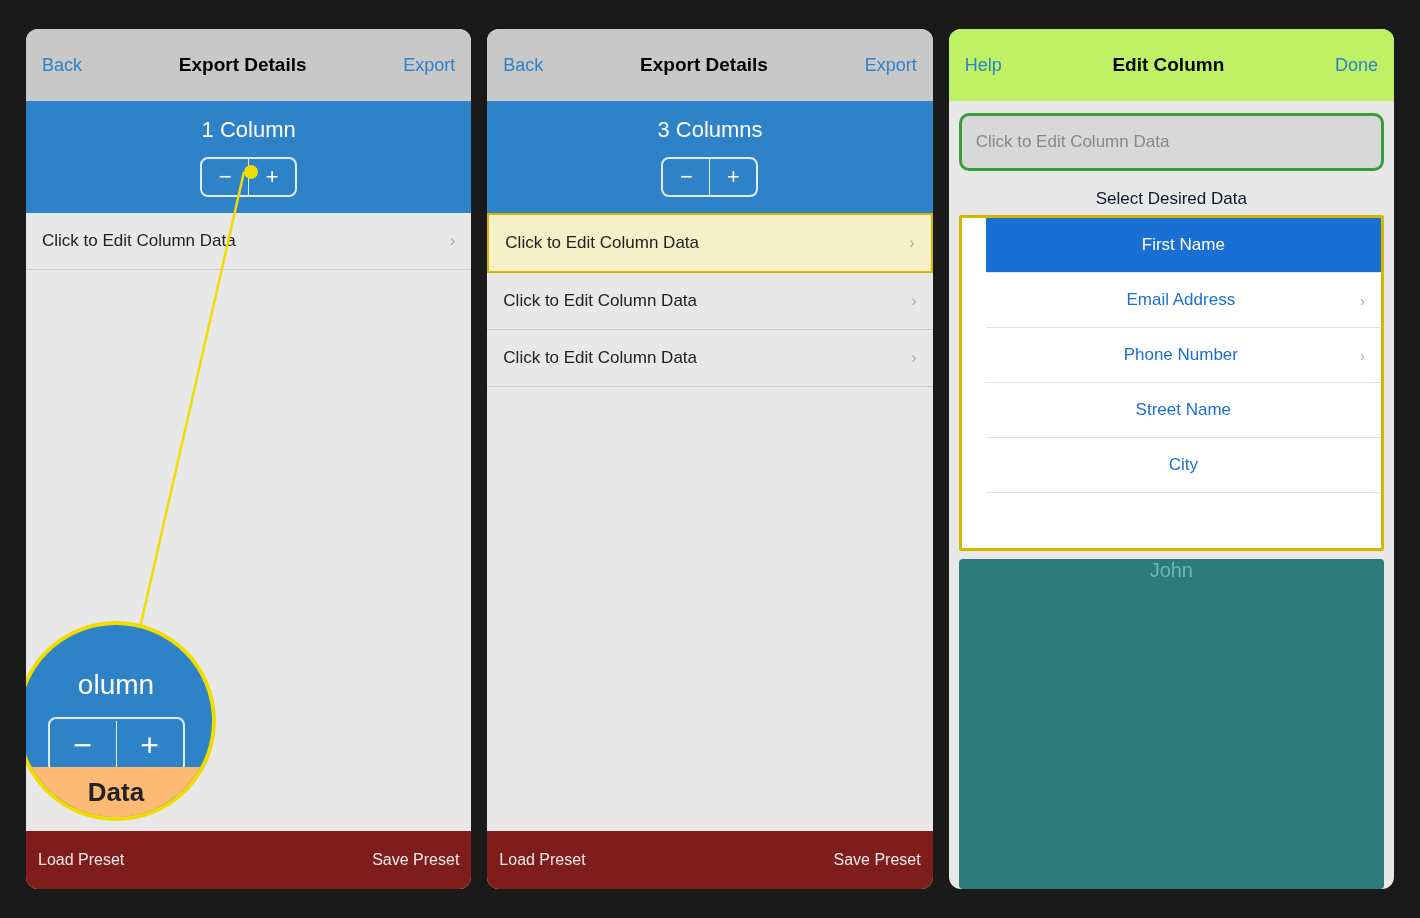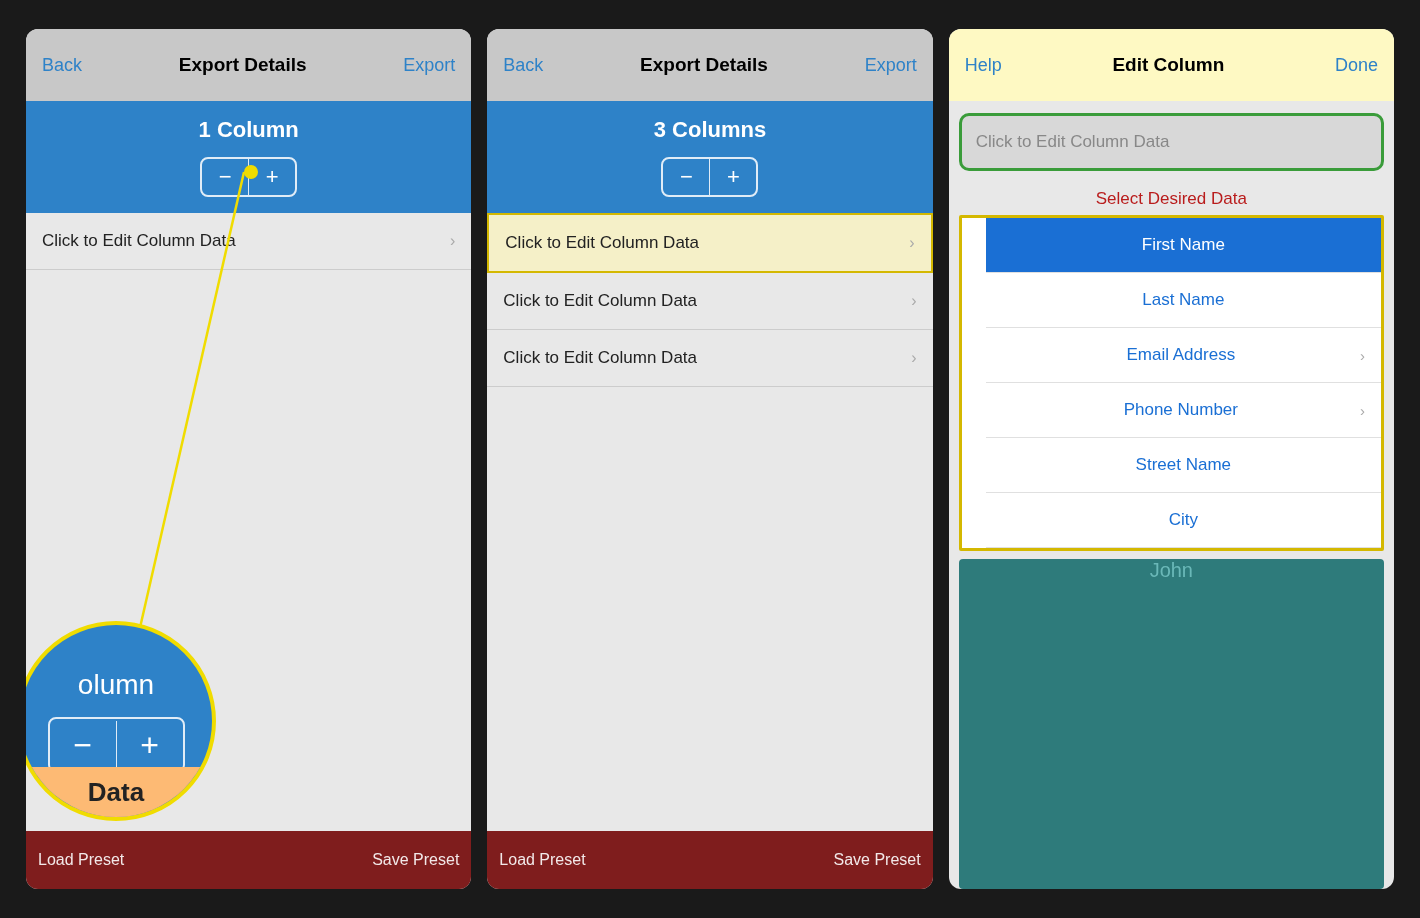--- a/index.html
+++ b/index.html
@@ -57,21 +57,21 @@
       background: #2e82c8;
       padding: 16px;
       display: flex;
       flex-direction: column;
       align-items: center;
       flex-shrink: 0;
     }
     .column-count-label {
       color: #fff;
       font-size: 22px;
-      font-weight: 700;
+      font-weight: 400;
       margin-bottom: 14px;
     }
     .stepper {
       display: flex;
       align-items: center;
       border: 2px solid rgba(255,255,255,0.85);
       border-radius: 8px;
       overflow: hidden;
     }
     .stepper-btn {
@@ -196,21 +196,21 @@
       top: 0;
       left: 0;
       width: 100%;
       height: 100%;
       pointer-events: none;
       z-index: 9;
     }
 
     
     .edit-column-header {
-      background: #fef9c3;
+      background: #bef264;
       height: 72px;
       display: flex;
       align-items: center;
       justify-content: space-between;
       padding: 0 16px;
       flex-shrink: 0;
     }
     .edit-column-title {
       font-size: 19px;
       font-weight: 700;
@@ -226,21 +226,21 @@
       border-radius: 10px;
       margin: 12px 10px;
       padding: 16px 14px;
       font-size: 17px;
       color: #888;
       flex-shrink: 0;
     }
 
     .select-label {
       text-align: center;
-      color: #b91c1c;
+      color: #0f172a;
       font-size: 17px;
       padding: 6px 0 6px 0;
       flex-shrink: 0;
     }
 
     .data-list {
       flex: 1;
       border: 3px solid #d4b800;
       border-radius: 2px;
       margin: 0 10px;
@@ -386,23 +386,20 @@
       <span class="edit-column-nav">Done</span>
     </div>
     <div class="screen3-content">
       <div class="edit-field">Click to Edit Column Data</div>
       <div class="select-label">Select Desired Data</div>
       <div class="data-list">
         <div class="data-list-item selected">
           <span class="data-list-item-text">First Name</span>
         </div>
         <div class="data-list-item">
-          <span class="data-list-item-text">Last Name</span>
-        </div>
-        <div class="data-list-item">
           <span class="data-list-item-text">Email Address</span>
           <span class="data-list-chevron">›</span>
         </div>
         <div class="data-list-item">
           <span class="data-list-item-text">Phone Number</span>
           <span class="data-list-chevron">›</span>
         </div>
         <div class="data-list-item">
           <span class="data-list-item-text">Street Name</span>
         </div>

